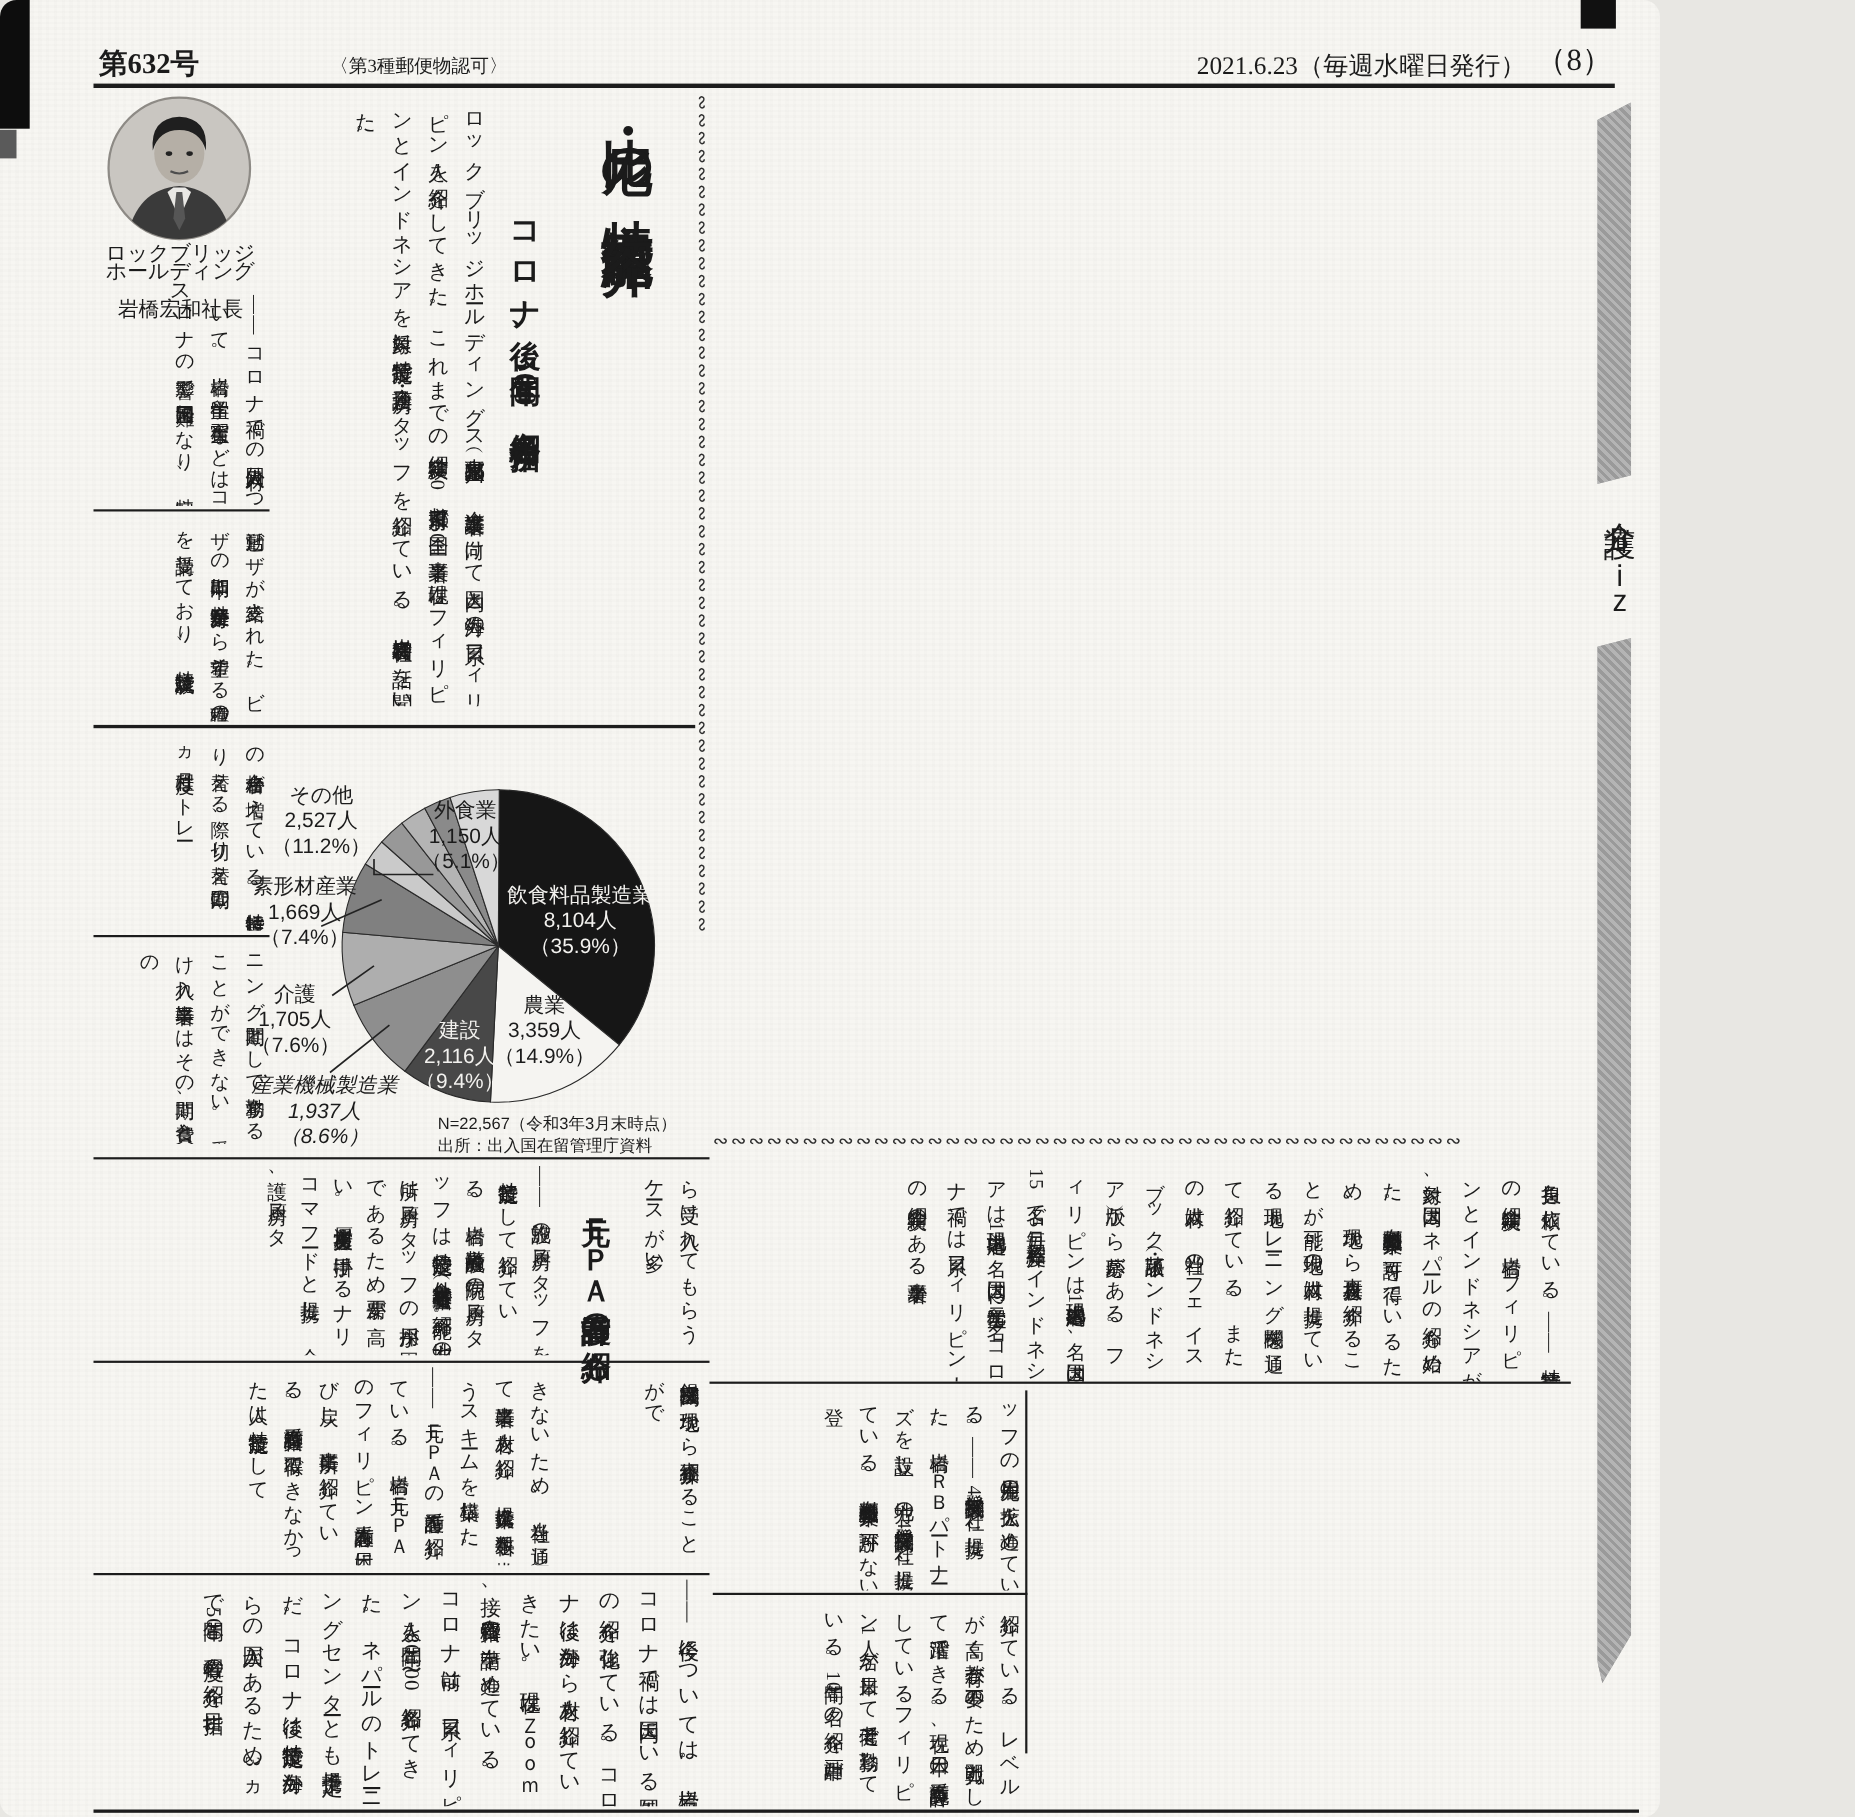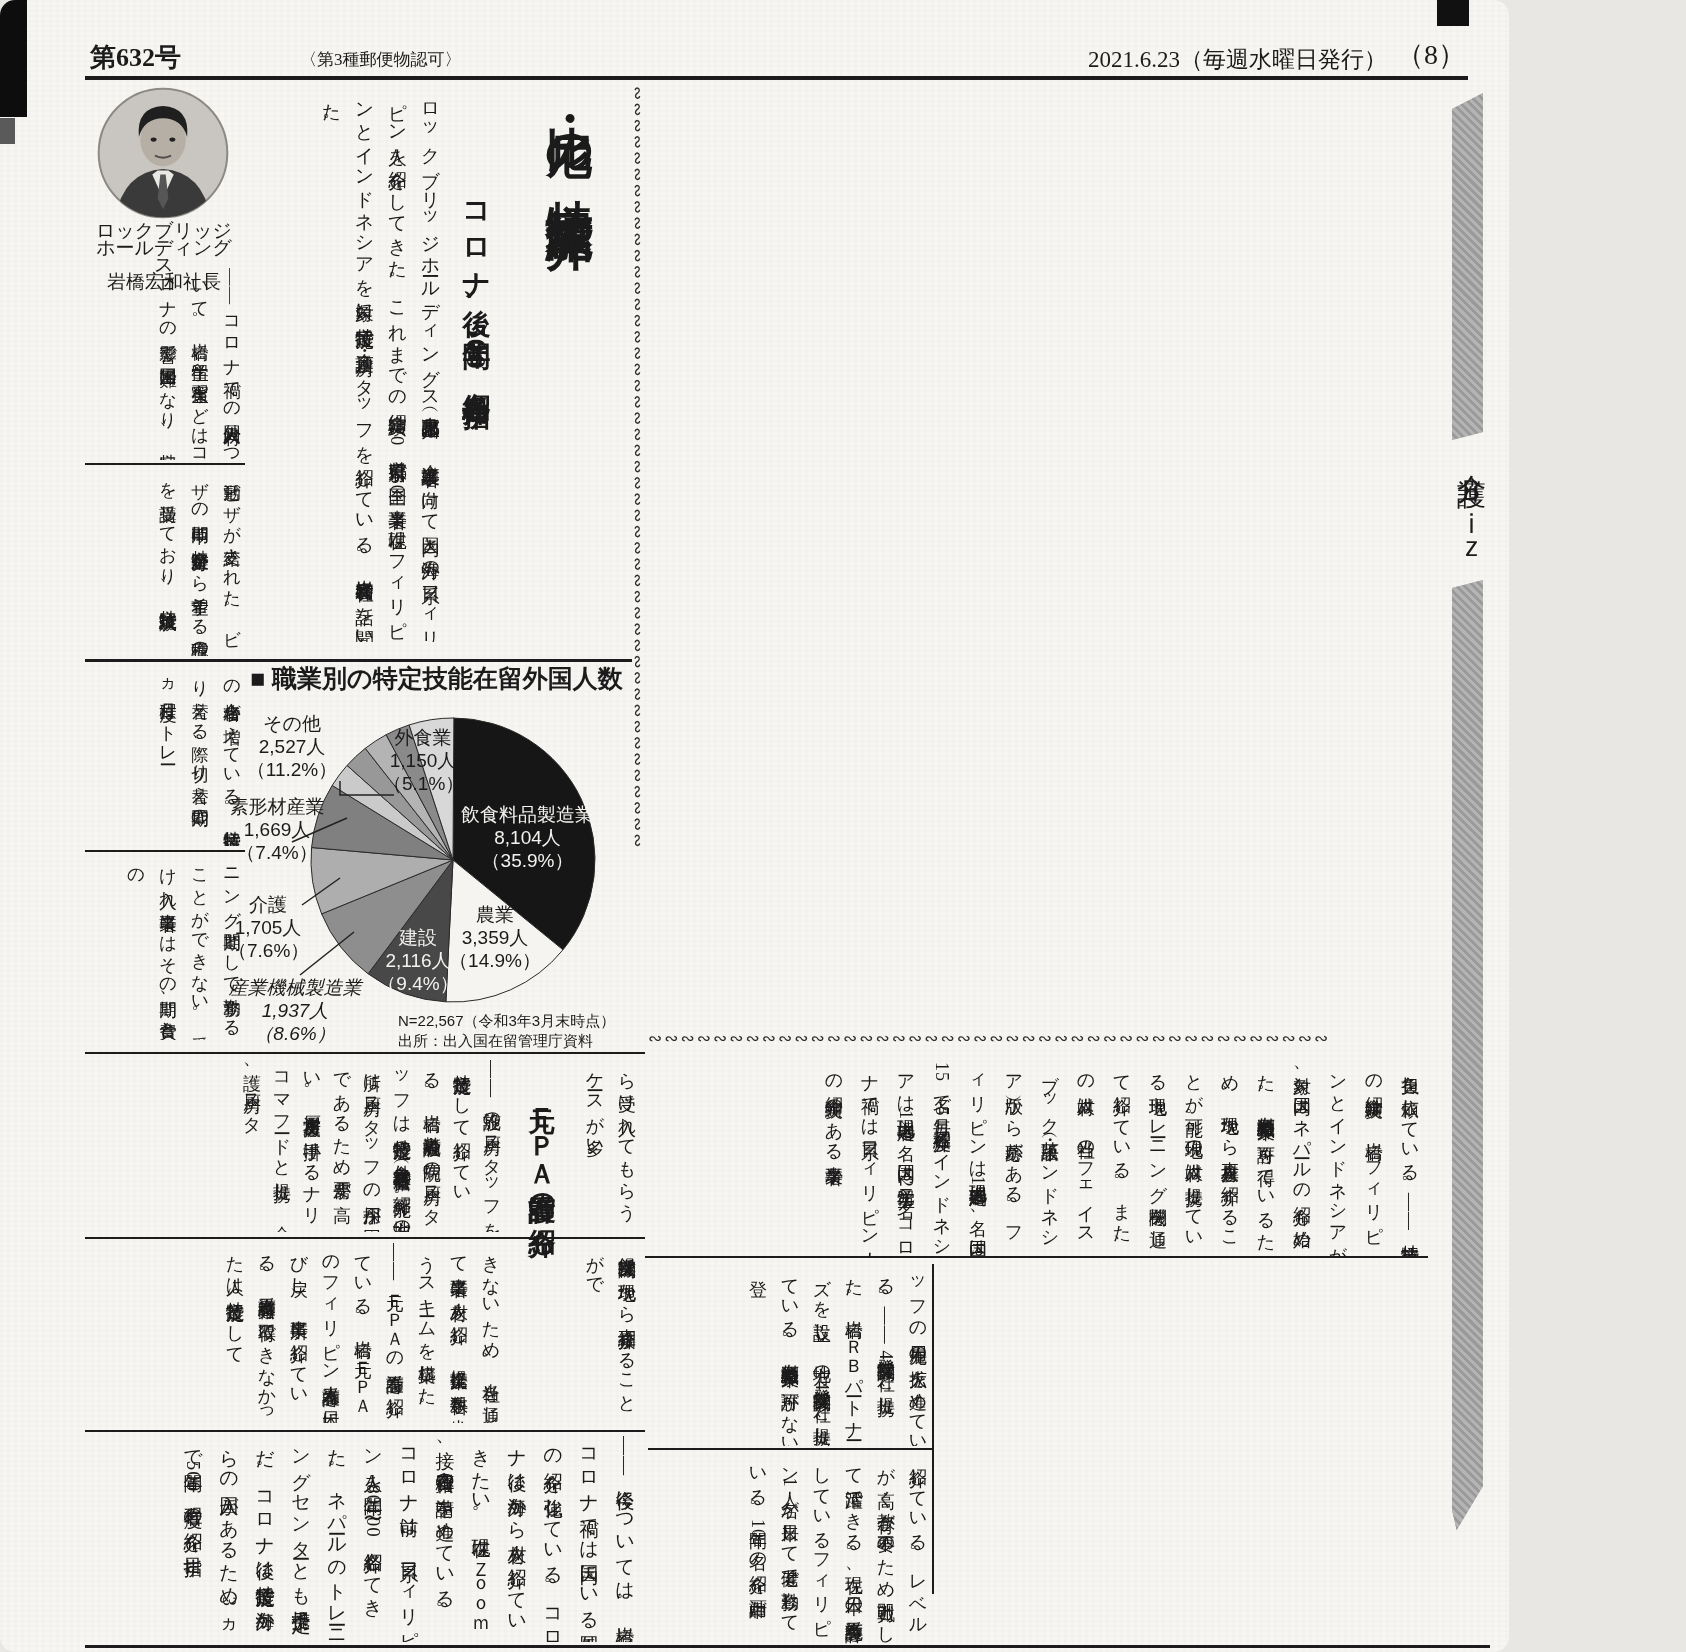--- a/index.html
+++ b/index.html
@@ -65,21 +65,20 @@
 
   <div class="abs vtext" style="left:85px;top:268px;width:163px;height:192px;font-size:17.5px;line-height:32px;">――コロナ禍での外国人人材について。岩橋　留学生、実習生などはコロナの影響で帰国困難になり、特定</div>
   <div class="abs rule" style="left:85px;top:463px;width:160px;height:2px;"></div>
   <div class="abs vtext" style="left:85px;top:470px;width:163px;height:186px;font-size:17.5px;line-height:32px;">活動ビザが支給された。ビザの期間中に特定産業分野から希望する職種の試験を受講しており、特定技能試験</div>
   <div class="abs rule" style="left:85px;top:659px;width:547px;height:3px;"></div>
   <div class="abs vtext" style="left:85px;top:668px;width:163px;height:178px;font-size:17.5px;line-height:32px;">の合格者が増えている。特定技能に切り替える際、切り替え期間の1ヵ月程度はトレー</div>
   <div class="abs rule" style="left:85px;top:850px;width:160px;height:2px;"></div>
   <div class="abs vtext" style="left:85px;top:857px;width:163px;height:183px;font-size:17.5px;line-height:32px;">ニング期間として勤務することができない。受け入れ事業者にはその期間、食費と家賃の</div>
 
   <div class="abs" style="left:228px;top:648px;width:404px;height:404px;">
-    <div class="abs" style="left:22px;top:14px;font-size:25px;font-weight:bold;font-family:'Liberation Sans','DejaVu Sans',sans-serif;white-space:nowrap;">■ 職業別の特定技能在留外国人数</div>
     <svg class="abs" id="pie-svg" style="left:75px;top:62px;" width="300" height="300" viewBox="0 0 300 300">
         <path d="M150,150 L150.00,8.00 A142,142 0 0 1 259.98,239.82 Z" fill="#161616" stroke="#2a2a2a" stroke-width="1"></path>
         <path d="M150,150 L259.98,239.82 A142,142 0 0 1 142.87,291.82 Z" fill="#f5f4f1" stroke="#2a2a2a" stroke-width="1"></path>
         <path d="M150,150 L142.87,291.82 A142,142 0 0 1 65.10,263.82 Z" fill="#484848" stroke="#2a2a2a" stroke-width="1"></path>
         <path d="M150,150 L65.10,263.82 A142,142 0 0 1 18.64,203.93 Z" fill="#8e8e8e" stroke="#2a2a2a" stroke-width="1"></path>
         <path d="M150,150 L18.64,203.93 A142,142 0 0 1 8.55,137.53 Z" fill="#aeaeae" stroke="#2a2a2a" stroke-width="1"></path>
         <path d="M150,150 L8.55,137.53 A142,142 0 0 1 29.16,75.43 Z" fill="#808080" stroke="#2a2a2a" stroke-width="1"></path>
         <path d="M150,150 L29.16,75.43 A142,142 0 0 1 44.08,55.43 Z" fill="#cacaca" stroke="#2a2a2a" stroke-width="1"></path>
         <path d="M150,150 L44.08,55.43 A142,142 0 0 1 62.26,38.35 Z" fill="#989898" stroke="#2a2a2a" stroke-width="1"></path>
         <path d="M150,150 L62.26,38.35 A142,142 0 0 1 83.16,24.71 Z" fill="#b4b4b4" stroke="#2a2a2a" stroke-width="1"></path>

